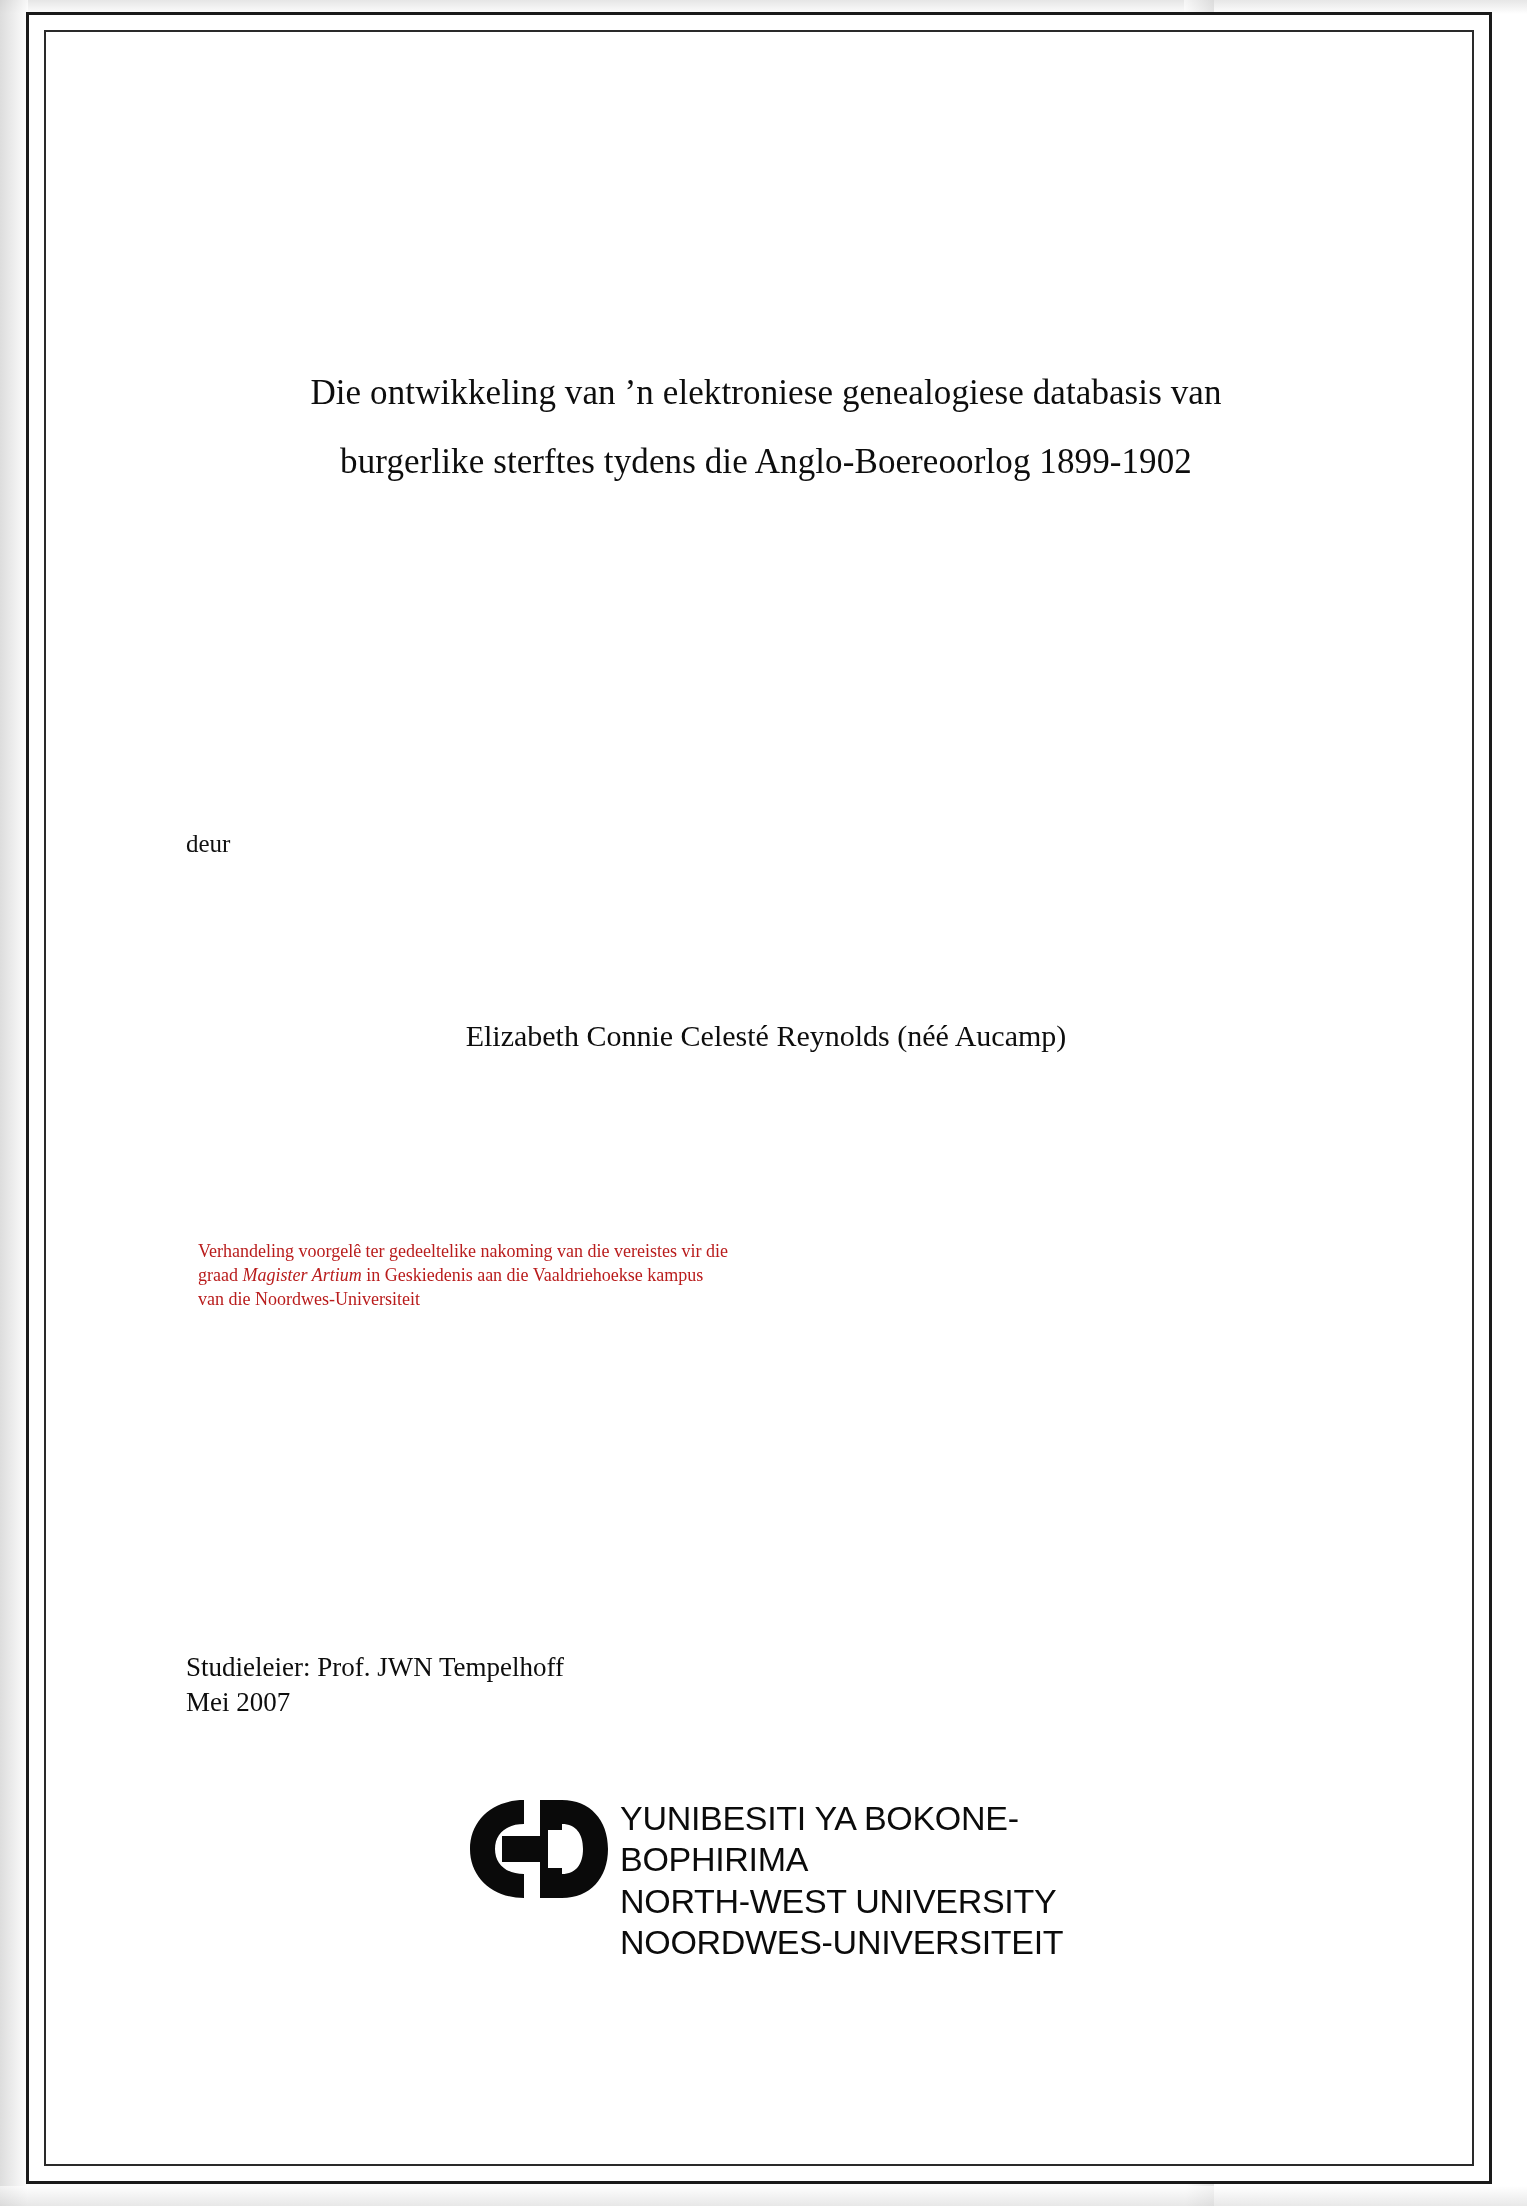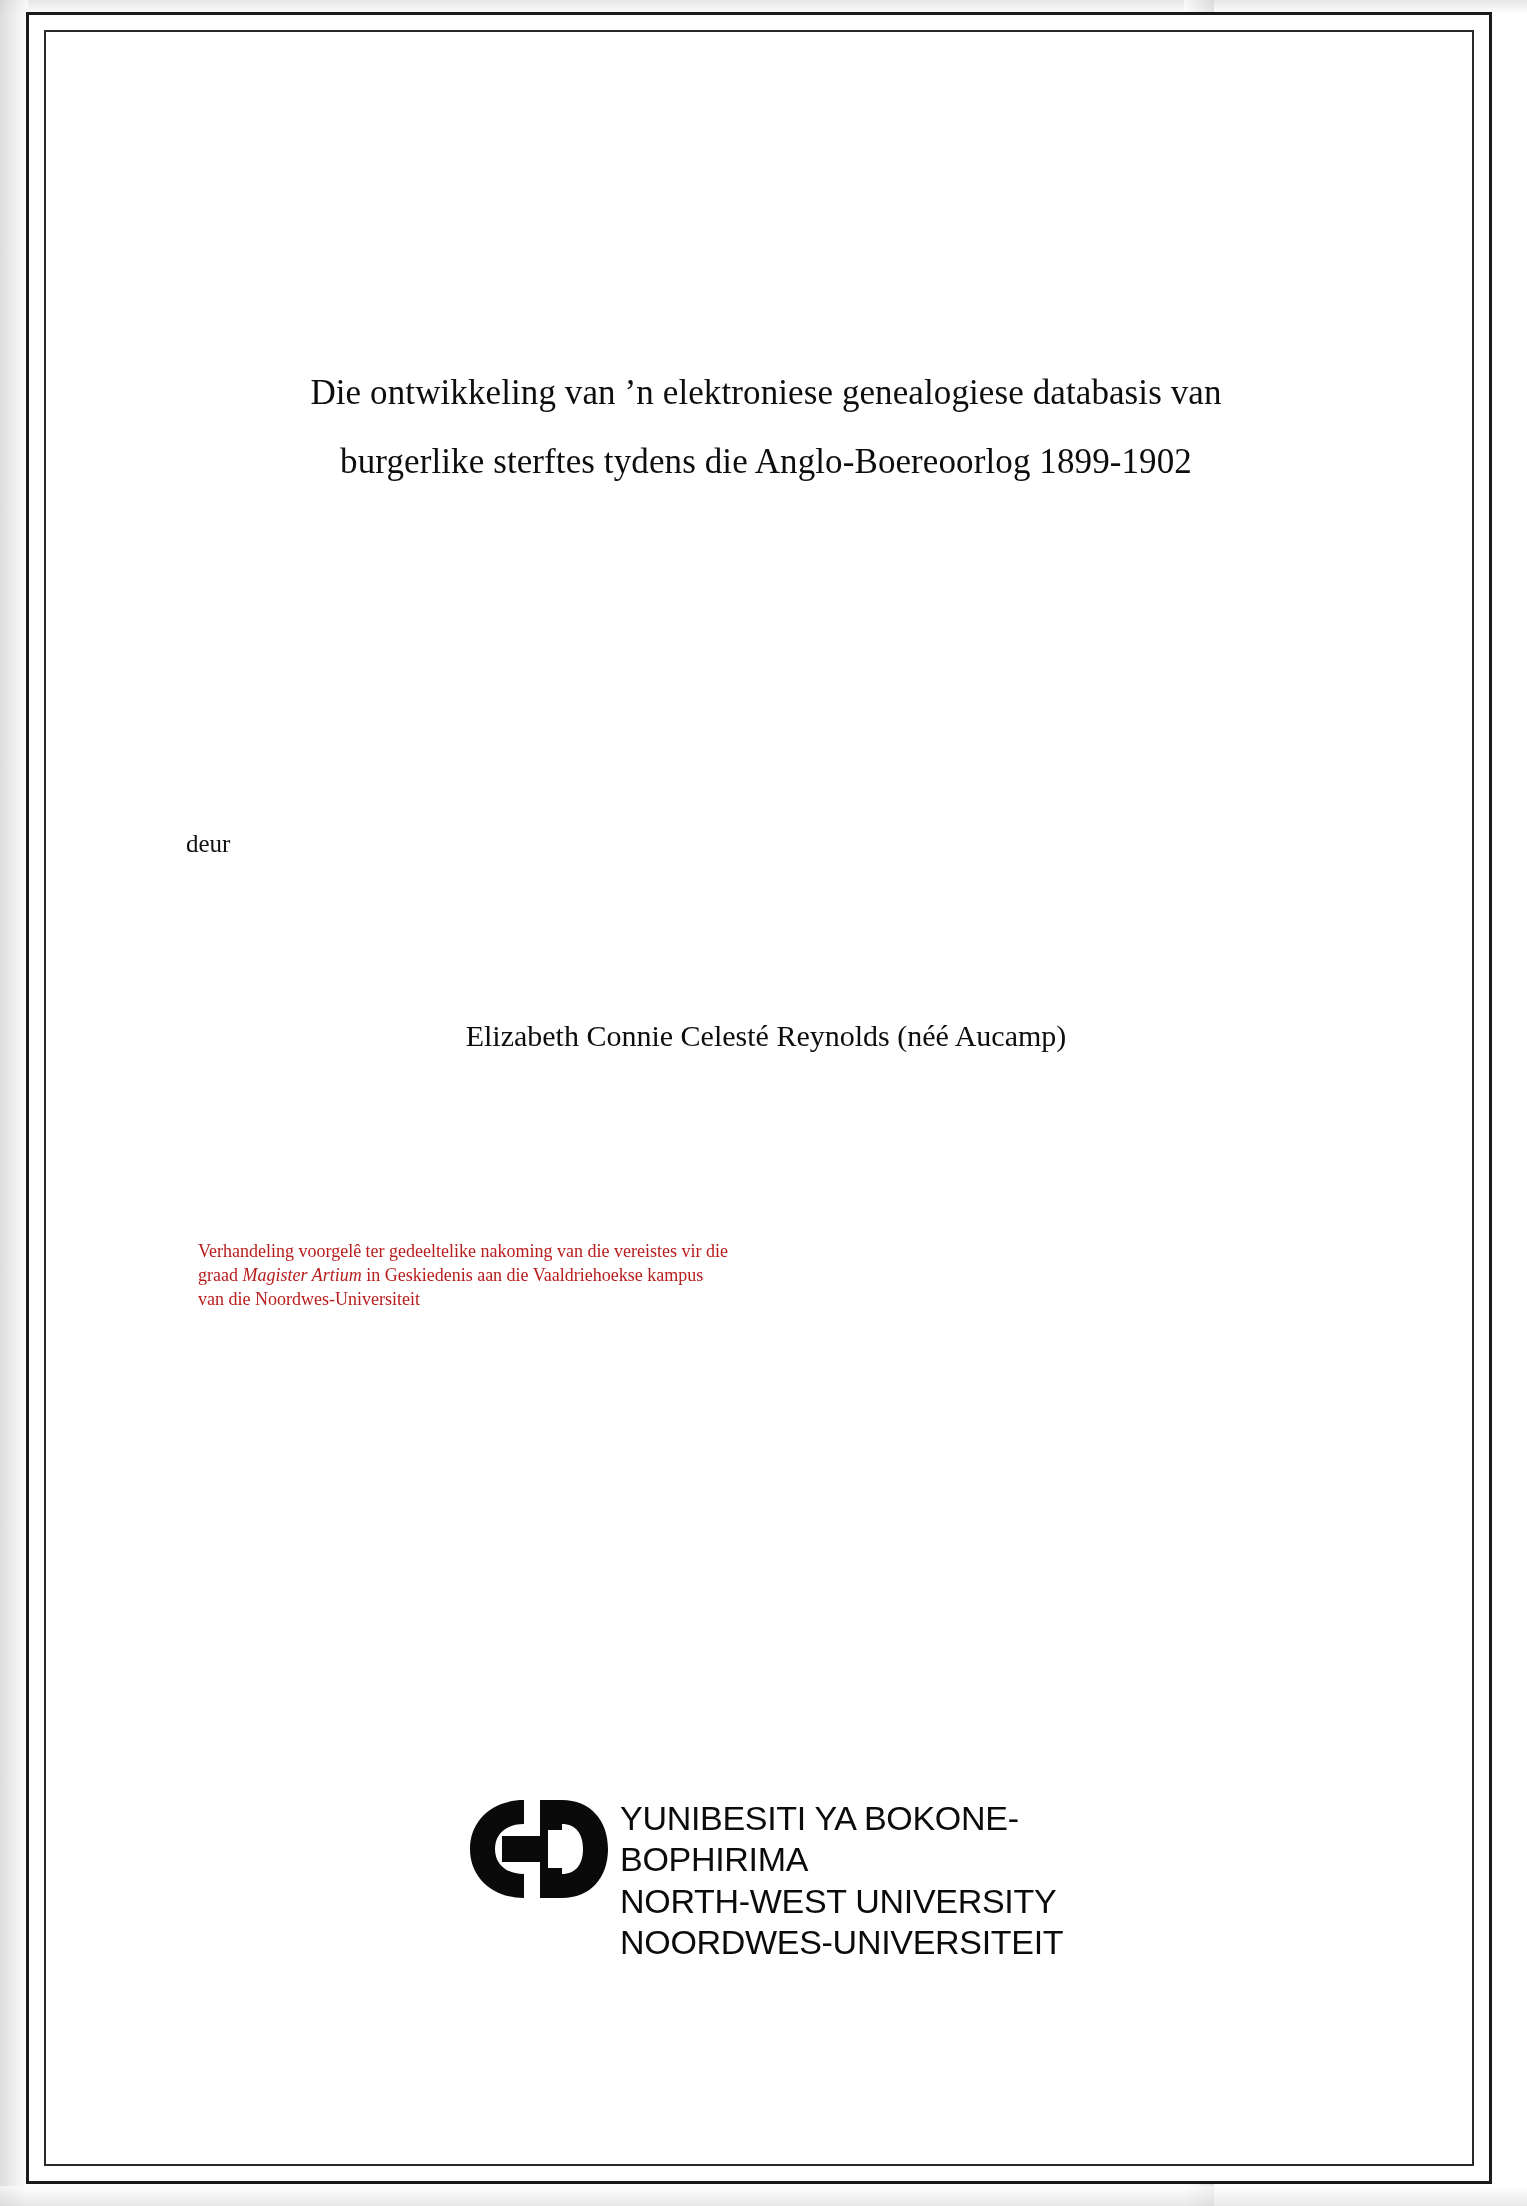--- a/index.html
+++ b/index.html
@@ -196,20 +196,24 @@
     <div class="deur">deur</div>
 
     <div class="author">Elizabeth Connie Celesté Reynolds (néé Aucamp)</div>
 
     <div class="statement">
       <div class="just">Verhandeling voorgelê ter gedeeltelike nakoming van die vereistes vir die</div>
       <div><span>graad </span><span class="it">Magister Artium</span><span> in Geskiedenis aan die Vaaldriehoekse kampus</span></div>
       <div>van die Noordwes-Universiteit</div>
     </div>
 
+    <div class="supervisor">
+      <div>Studieleier: Prof. JWN Tempelhoff</div>
+      <div>Mei 2007</div>
+    </div>
 
     <div class="logo-block">
       <div class="logo-mark">
         <svg viewBox="0 0 152 106" width="152" height="106" xmlns="http://www.w3.org/2000/svg" aria-hidden="true">
 
           <path d="M62 4 C30 4 8 25 8 53 C8 81 30 102 62 102 L62 78 C44 78 33 68 33 53 C33 38 44 28 62 28 Z" fill="#0a0a0a"></path>
           <rect x="40" y="40" width="62" height="26" fill="#0a0a0a"></rect>
           <path d="M78 4 L78 102 L100 102 C128 102 146 82 146 53 C146 24 128 4 100 4 Z M100 28 C114 28 121 38 121 53 C121 68 114 78 100 78 L100 28 Z" fill="#0a0a0a"></path>
           <rect x="86" y="34" width="18" height="38" fill="#ffffff"></rect>
         </svg>

